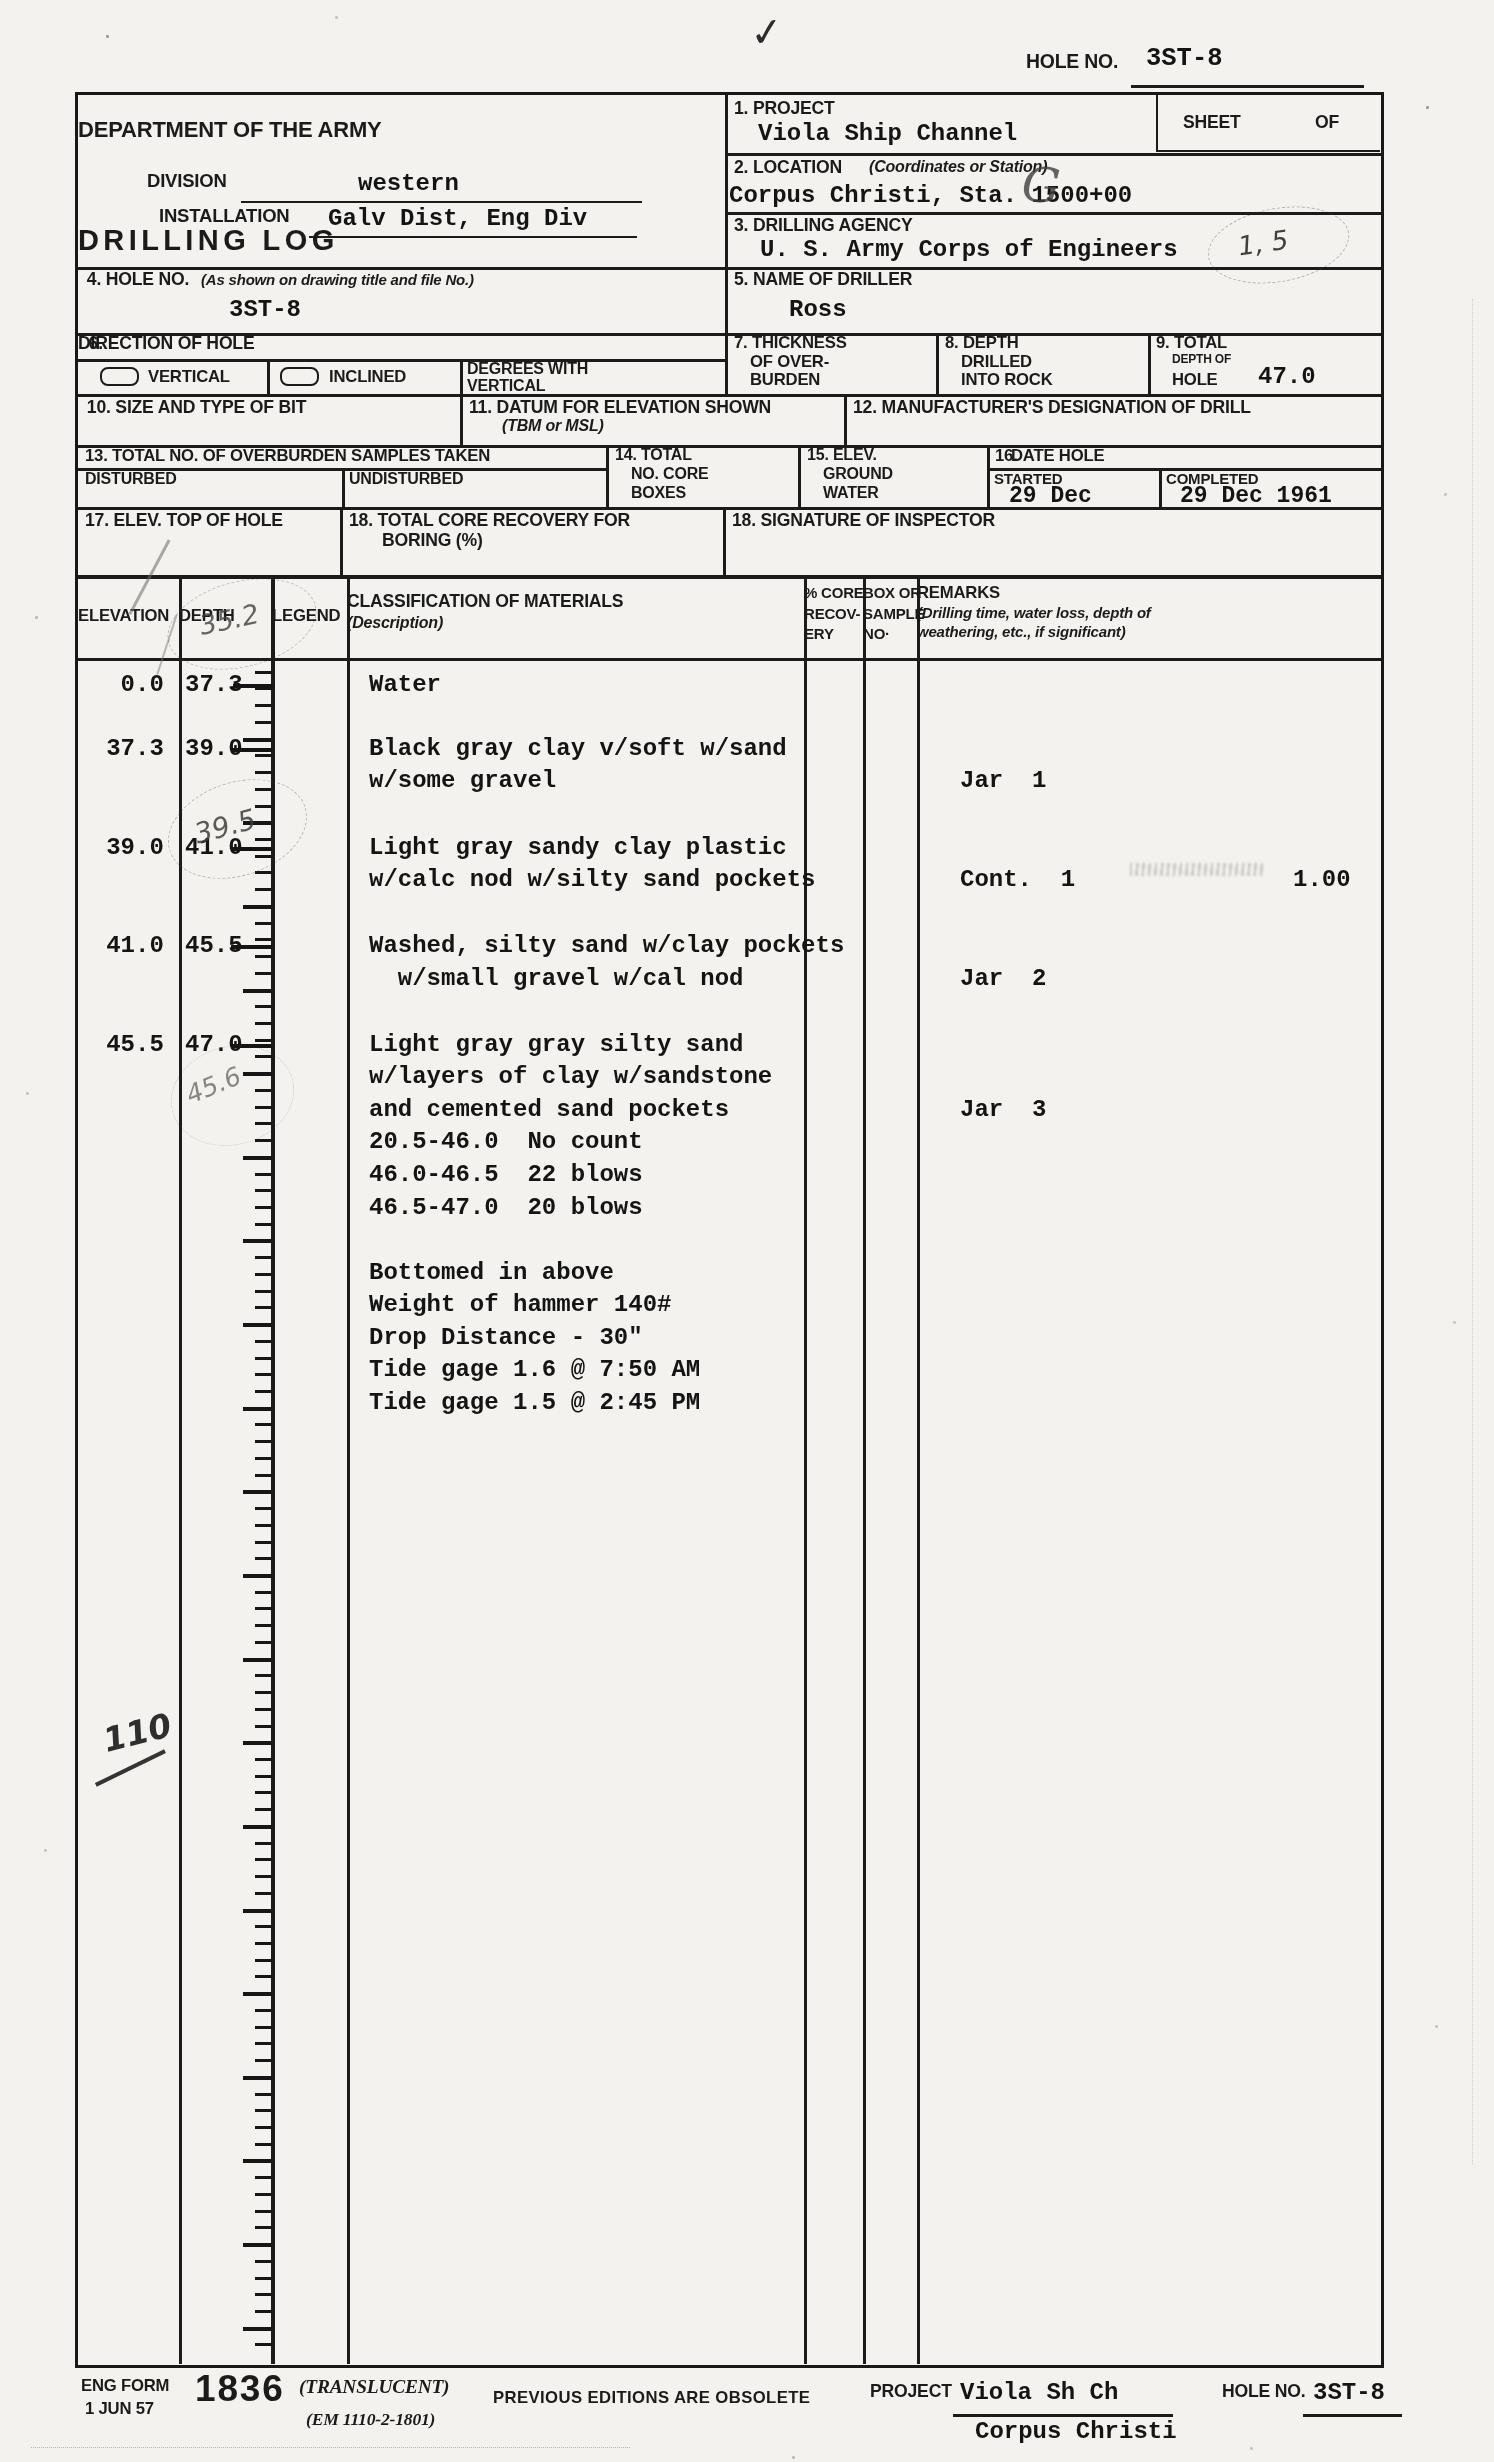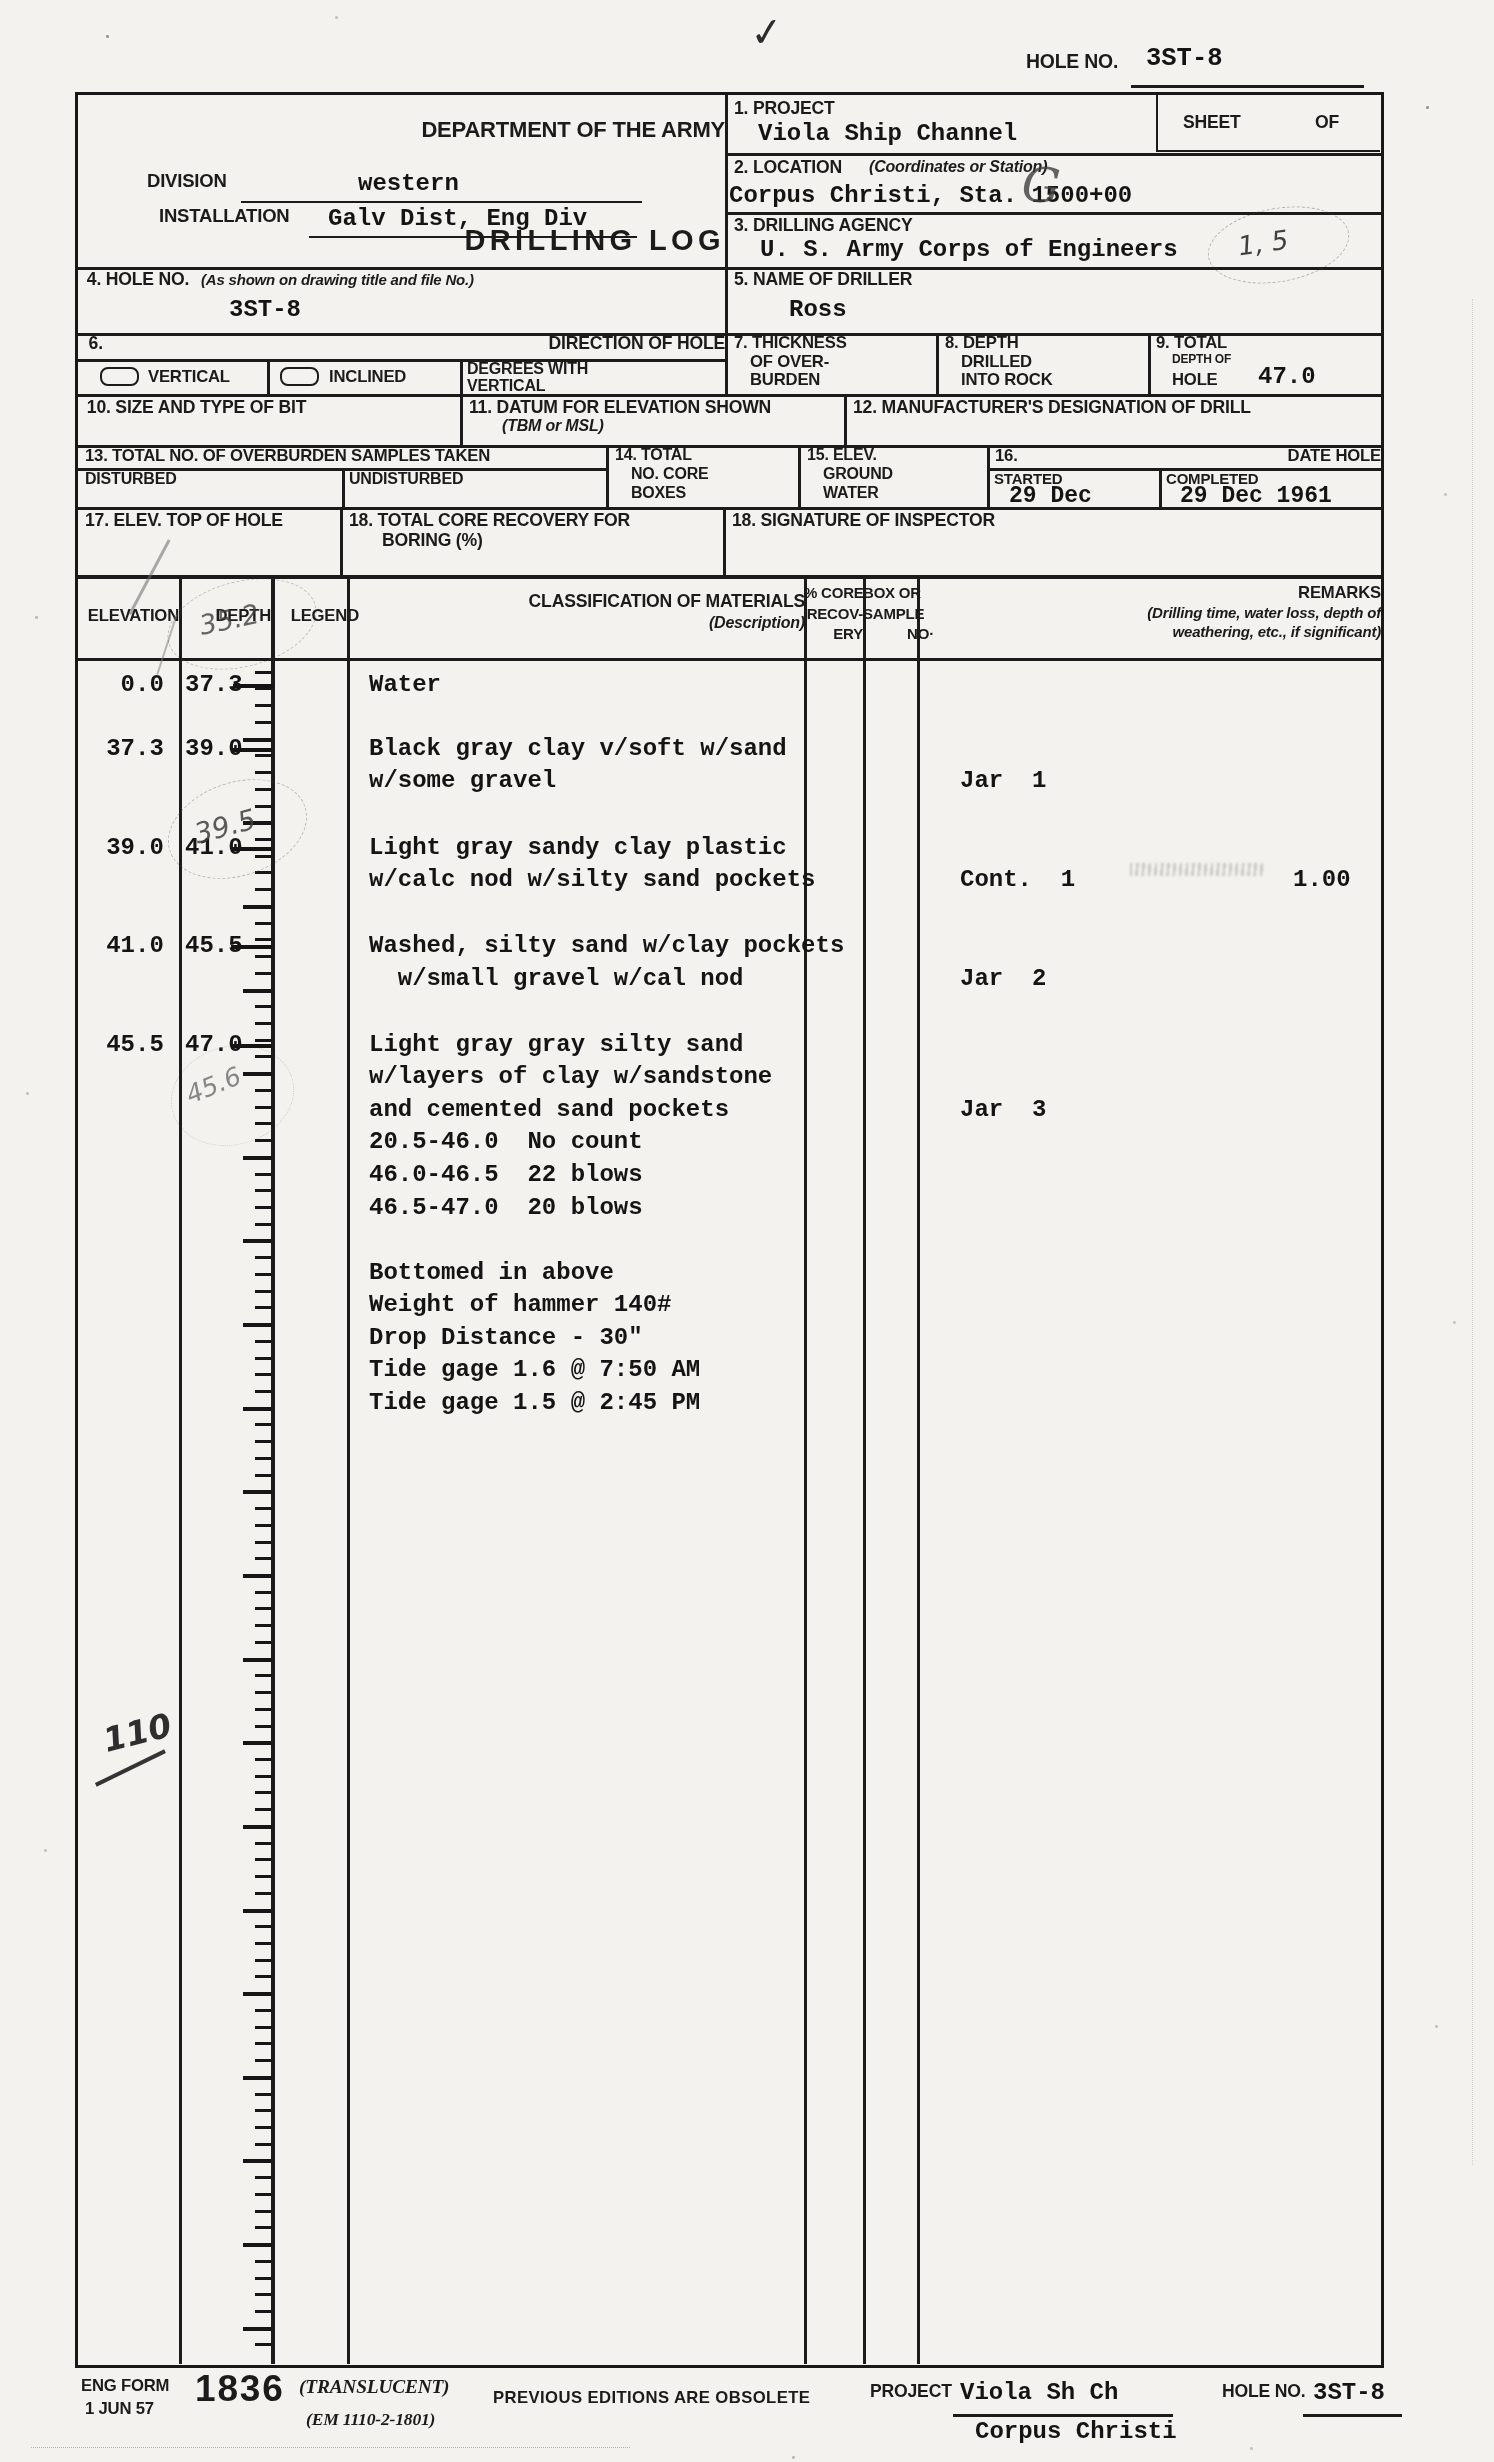--- a/index.html
+++ b/index.html
@@ -5,21 +5,21 @@
   html,body{margin:0;padding:0}
   body{
     width:1495px;height:2462px;position:relative;
     background:#f3f2ee;color:#1b1b1b;
     font-family:"Liberation Sans",sans-serif;
     overflow:hidden;
   }
   .abs{position:absolute}
   .lbl{position:absolute;font-weight:bold;font-size:17.6px;letter-spacing:-0.2px;white-space:pre;line-height:1.05}
   .it{font-style:italic}
-  .ctr{text-align:right}
+  .ctr{text-align:left}
   .mono{
     position:absolute;font-family:"Liberation Mono","DejaVu Sans Mono",monospace;
     font-weight:bold;font-size:24px;white-space:pre;line-height:1.05;color:#141414;
   }
   .hl{position:absolute;background:#1b1b1b;height:2.6px}
   .vl{position:absolute;background:#1b1b1b;width:2.6px}
   .form{
     position:absolute;left:75px;top:92px;width:1303px;height:2270px;
     border:3.5px solid #181818;box-sizing:content-box;
   }

